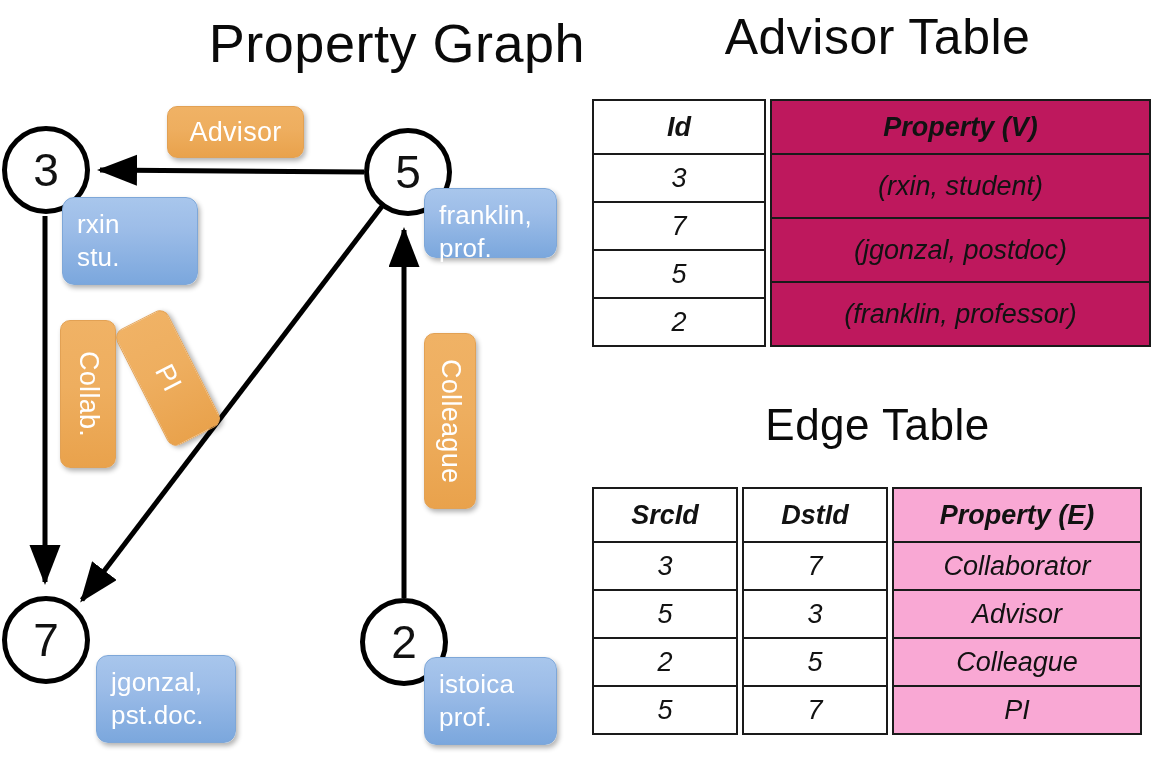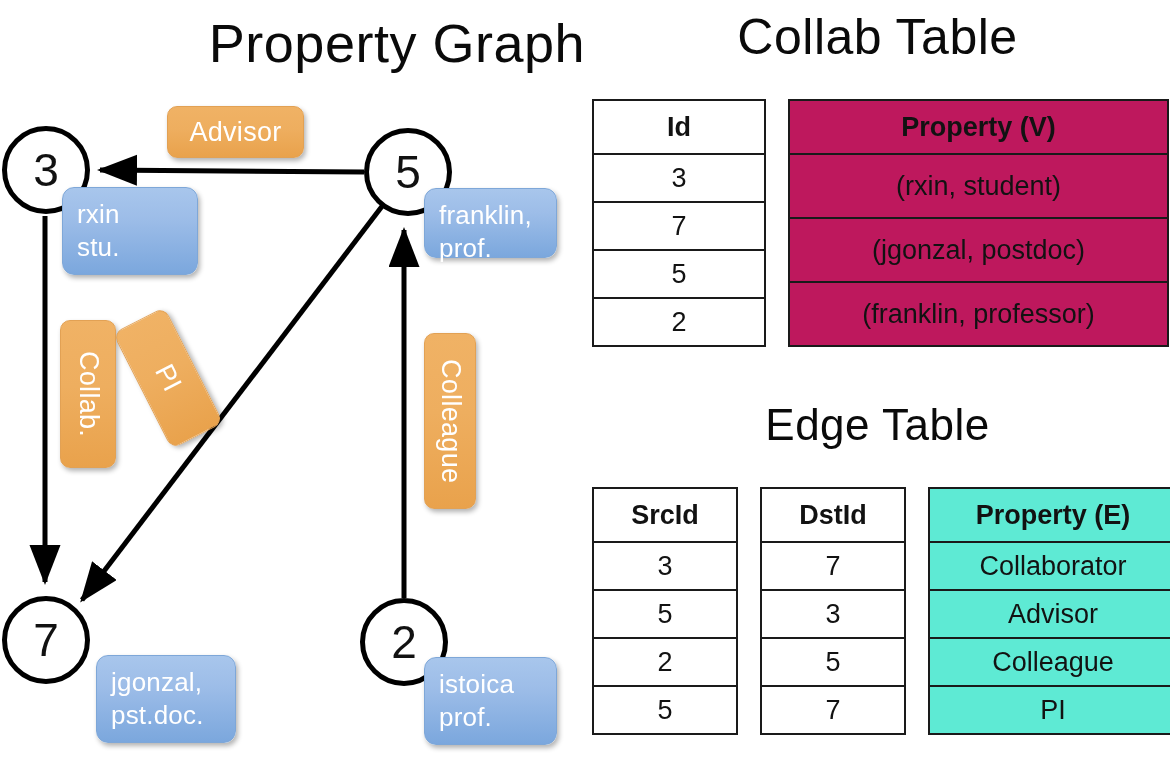--- a/index.html
+++ b/index.html
@@ -80,21 +80,21 @@
     background: linear-gradient(to bottom, #a8c6ec 0%, #9dbde8 35%, #7ba7dd 100%);
     border: 1px solid #7ea7d8;
     box-shadow: 2px 3px 5px rgba(0,0,0,0.30);
     color: #ffffff;
     font-size: 26px;
     font-weight: 300;
     padding: 10px 0 0 14px;
     line-height: 1.25;
     letter-spacing: 0.2px;
   }
-  #prop-rxin     { left: 62px;  top: 187px; width: 136px; height: 88px; }
+  #prop-rxin     { left: 62px;  top: 197px; width: 136px; height: 88px; }
   #prop-franklin { left: 424px; top: 188px; width: 133px; height: 70px; }
   #prop-jgonzal  { left: 62px;  top: 655px; width: 140px; height: 88px; margin-left: 34px; }
   #prop-istoica  { left: 424px; top: 657px; width: 133px; height: 88px; }
 
   
   .edge-label {
     position: absolute;
     box-sizing: border-box;
     border-radius: 10px;
     background: linear-gradient(to bottom, #f0b265 0%, #eeae5f 45%, #e9a24c 100%);
@@ -130,21 +130,22 @@
   #edge-label-pi .vtext {
     writing-mode: vertical-rl;
     text-orientation: mixed;
     white-space: nowrap;
   }
 
   
   .tbl-wrap {
     position: absolute;
     display: flex;
-    gap: 22px;
+    gap: 4px;
+    font-style: italic;
   }
   #vertex-table-wrap { left: 592px; top: 99px; }
   #edge-table-wrap   { left: 592px; top: 487px; }
 
   table.grid {
     border-collapse: collapse;
     table-layout: fixed;
     font-family: "Liberation Sans", sans-serif;
   }
   table.grid td, table.grid th {
@@ -166,29 +167,29 @@
   }
   
   #vtbl-id   { width: 174px; }
   #vtbl-prop { width: 381px; }
   #vtbl-prop th, #vtbl-prop td { background: #be185d; }
 
   
   #etbl-src  { width: 146px; }
   #etbl-dst  { width: 146px; }
   #etbl-prop { width: 250px; }
-  #etbl-prop th, #etbl-prop td { background: #5eead4; }
+  #etbl-prop th, #etbl-prop td { background: #f9a8d4; }
   #etbl-prop td { font-size: 27px; }
 </style>
 </head>
 <body>
 
 <div class="title" id="title-property-graph">Property Graph</div>
 
-<div class="title" id="title-vertex-table">Collab Table</div>
+<div class="title" id="title-vertex-table">Advisor Table</div>
 
 <div class="title" id="title-edge-table">Edge Table</div>
 
 <div id="graph-panel">
 
   <svg id="graph-edges" viewBox="0 0 585 760">
     <defs>
       <marker id="arrowhead" markerWidth="9" markerHeight="9" refX="7.4" refY="3.1" orient="auto" markerUnits="strokeWidth">
         <path d="M0,0 L8,3.1 L0,6.2 z" fill="#000000"></path>
       </marker>

